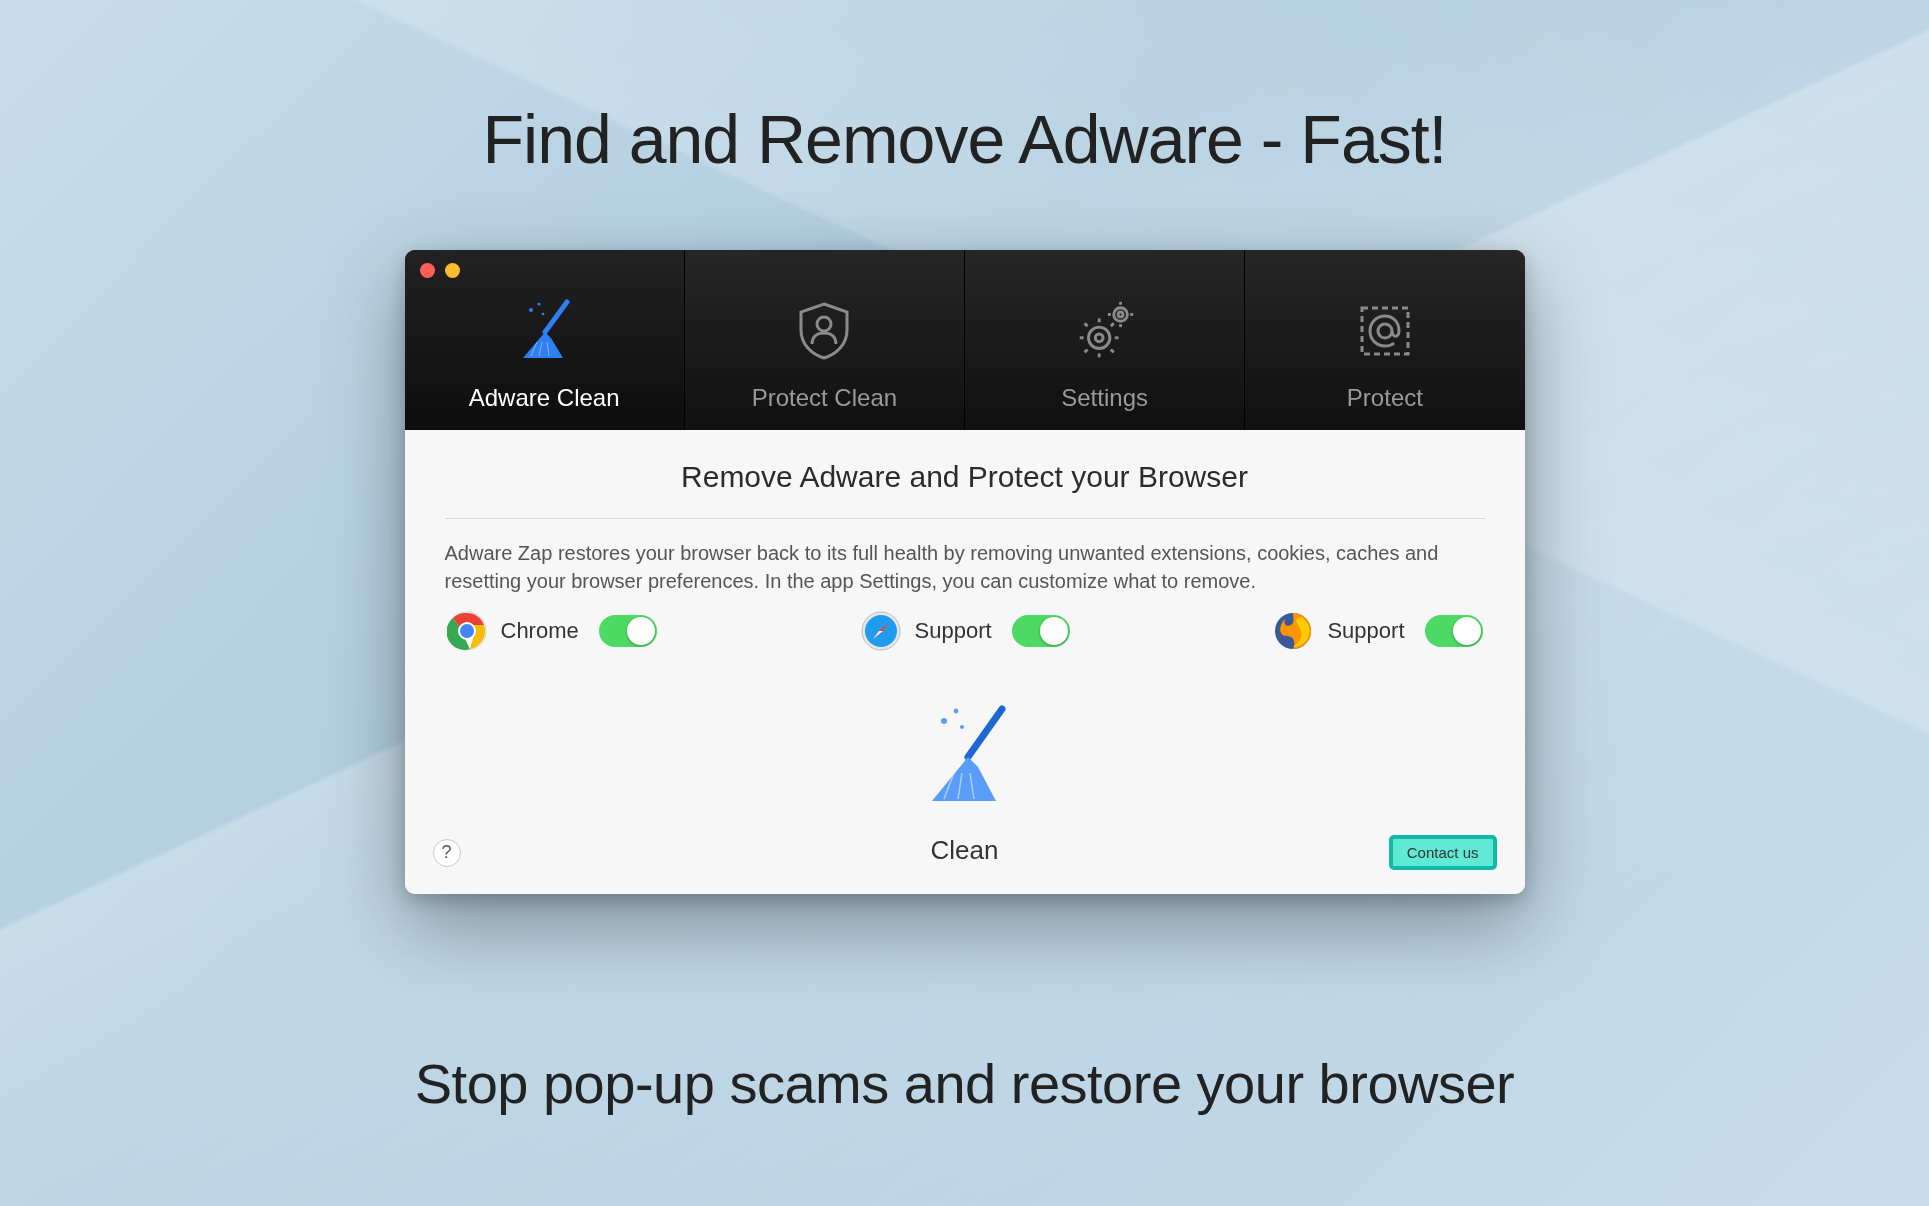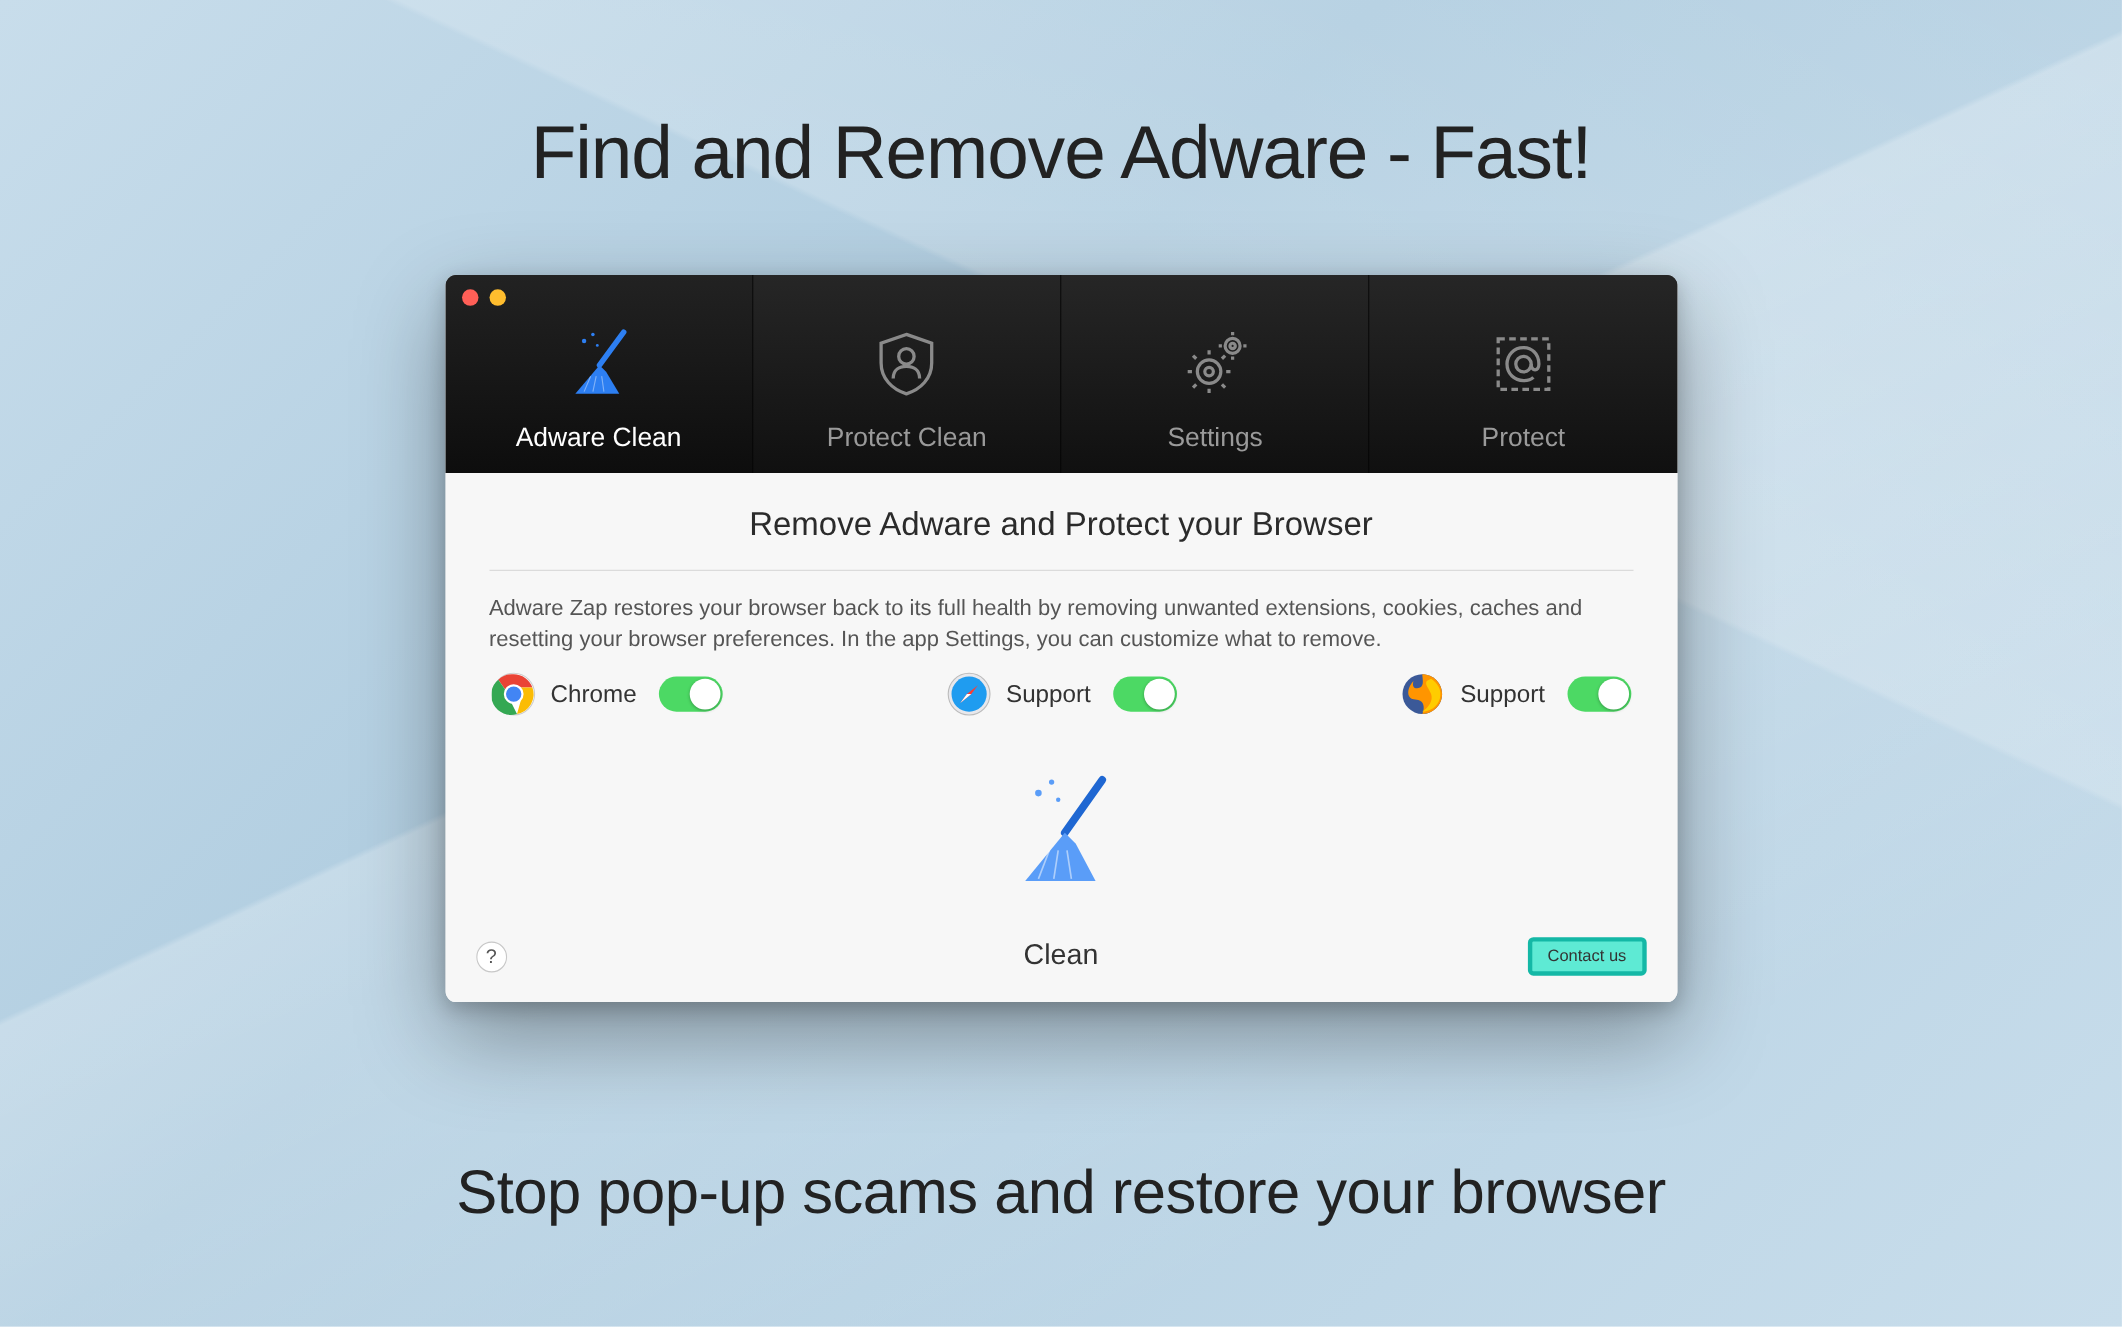--- a/index.html
+++ b/index.html
@@ -150,21 +150,21 @@
     top: 2px; right: 2px;
     width: 28px; height: 28px;
     background: #fff;
     border-radius: 50%;
     box-shadow: 0 1px 3px rgba(0,0,0,0.3);
   }
   .clean-block {
     display: flex;
     flex-direction: column;
     align-items: center;
-    gap: 36px;
+    gap: 20px;
     margin-top: 20px;
   }
   .clean-label { font-size: 26px; color: #333; }
   .footer {
     position: absolute;
     bottom: 24px;
     left: 28px;
     right: 28px;
     display: flex;
     justify-content: space-between;

